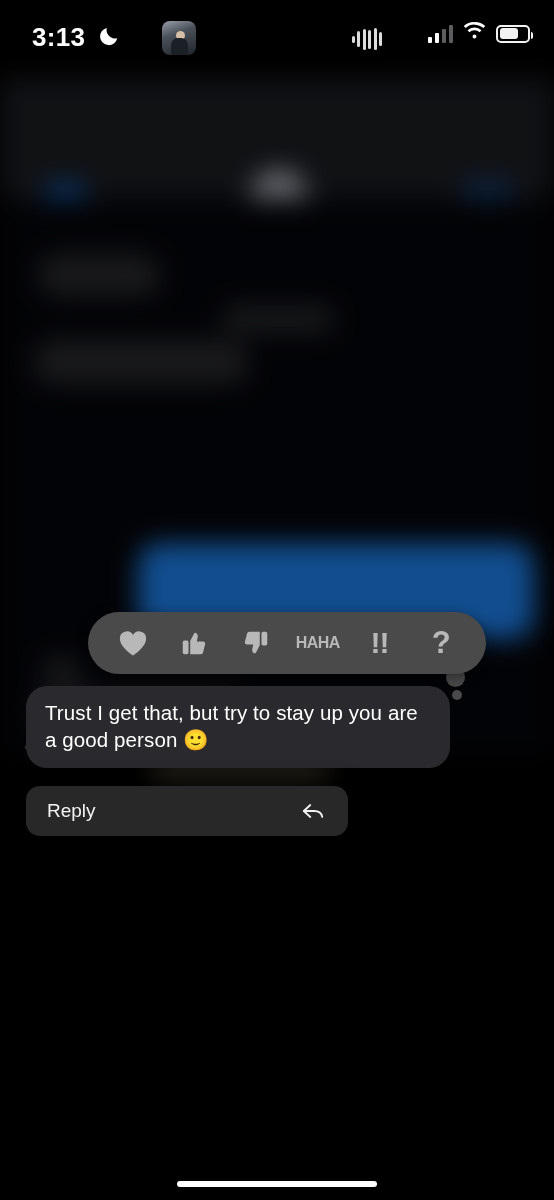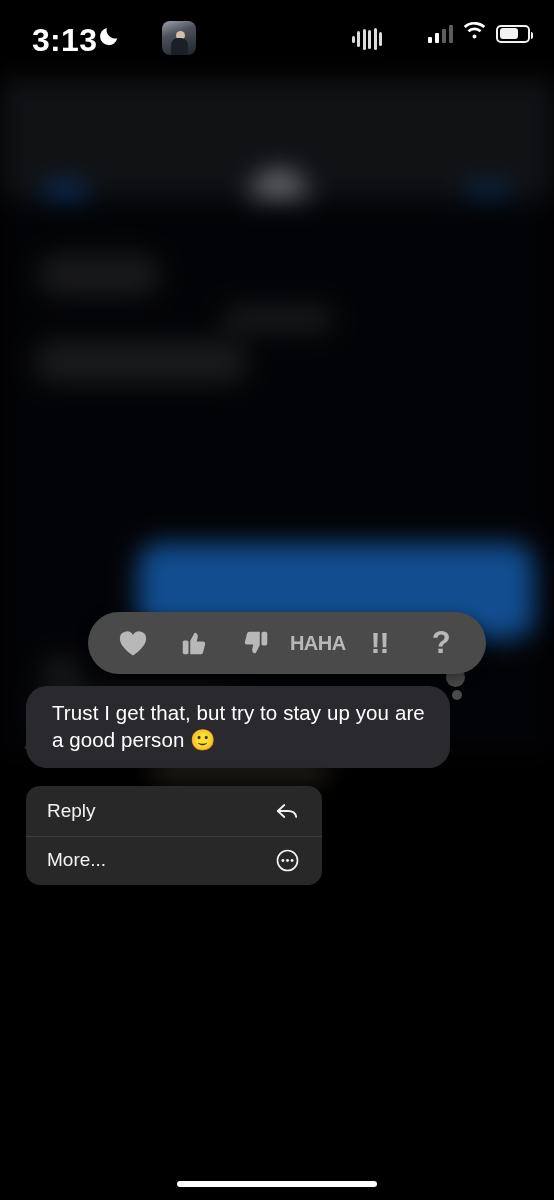--- a/index.html
+++ b/index.html
@@ -55,21 +55,21 @@
   }
   .gb.blue { background:#1f86f7; }
 
   
   #statusbar {
     position:absolute; top:0; left:0; width:554px; height:78px;
     z-index:40;
   }
   #clock {
     position:absolute; left:32px; top:22px;
-    font-size:32px; font-weight:bold; color:#fff;
+    font-size:26px; font-weight:bold; color:#fff;
     letter-spacing:.3px;
   }
   #dnd-icon { position:absolute; left:98px; top:24px; width:22px; height:24px; }
   #island {
     position:absolute; left:152px; top:14px;
     width:244px; height:48px;
     background:#000; border-radius:24px;
   }
   #island-art {
     position:absolute; left:10px; top:7px;
@@ -116,53 +116,53 @@
     width:398px; height:62px;
     background:#4a4a4a;
     border-radius:31px;
     display:flex; align-items:center; justify-content:space-around;
     padding:0 14px;
     box-shadow:0 3px 14px rgba(0,0,0,.45);
   }
   .tb { width:44px; height:44px; display:flex; align-items:center; justify-content:center; color:#b8b8b8; }
   .tb svg { display:block; }
   .tb.txt { font-weight:bold; color:#b8b8b8; line-height:.92; text-align:center; }
-  .tb.haha { font-size:20px; letter-spacing:-.5px; }
+  .tb.haha { font-size:16px; letter-spacing:-.5px; }
   .tb.bang { font-size:30px; letter-spacing:-1px; }
   .tb.quest { font-size:31px; }
   #tb-tail1 {
     position:absolute; left:446px; top:668px;
     width:19px; height:19px; border-radius:50%; background:#4a4a4a;
   }
   #tb-tail2 {
     position:absolute; left:452px; top:690px;
     width:10px; height:10px; border-radius:50%; background:#4a4a4a;
   }
 
   #msg-bubble {
     position:absolute; left:26px; top:686px;
     max-width:424px;
     background:#2a2a2e;
     border-radius:21px;
-    padding:13px 19px 15px 26px;
+    padding:13px 19px 15px 19px;
     color:#fff; font-size:20.5px; line-height:1.32;
     letter-spacing:.1px;
   }
   #msg-tail {
     position:absolute; left:18px; top:725px;
     width:24px; height:27px;
     background:#2a2a2e;
     border-bottom-left-radius:18px;
     clip-path: path("M24 0 L24 27 L0 27 Q12 22 14 0 Z");
   }
 
   
   #ctx-menu {
     position:absolute; left:26px; top:786px;
-    width:296px;
+    width:322px;
     background:#282828;
     border-radius:14px;
     overflow:hidden;
     z-index:25;
     box-shadow:0 10px 30px rgba(0,0,0,.6);
   }
   .ctx-row {
     position:relative;
     height:49.5px;
     display:flex; align-items:center; justify-content:space-between;
@@ -293,27 +293,16 @@
       <span class="ctx-icon">
         <svg viewBox="0 0 24 24" width="26" height="26" fill="none" stroke="#f2f2f2" stroke-width="1.7" stroke-linecap="round" stroke-linejoin="round">
           <path d="M9.5 6.5 3.5 12l6 5.5"></path>
           <path d="M3.5 12h9.5c4 0 7 2 7.5 5.5"></path>
         </svg>
       </span>
     </div>
 
 
 
-    <div class="ctx-row">
-      <span>More...</span>
-      <span class="ctx-icon">
-        <svg viewBox="0 0 24 24" width="25" height="25">
-          <circle cx="12" cy="12" r="9.6" fill="none" stroke="#f2f2f2" stroke-width="1.6"></circle>
-          <circle cx="7.6" cy="12" r="1.4" fill="#f2f2f2"></circle>
-          <circle cx="12" cy="12" r="1.4" fill="#f2f2f2"></circle>
-          <circle cx="16.4" cy="12" r="1.4" fill="#f2f2f2"></circle>
-        </svg>
-      </span>
-    </div>
   </div>
 
   <div id="home-ind"></div>
 </div>
 
 </body></html>

